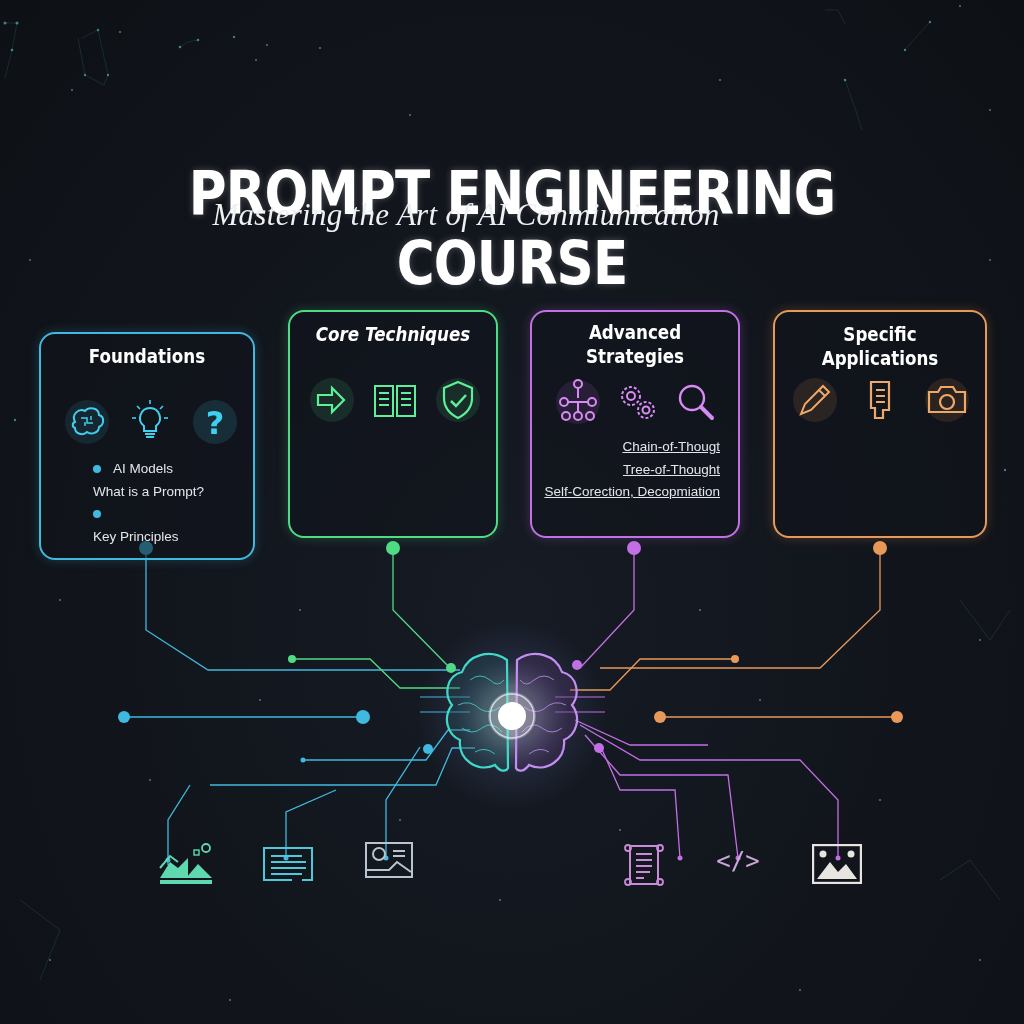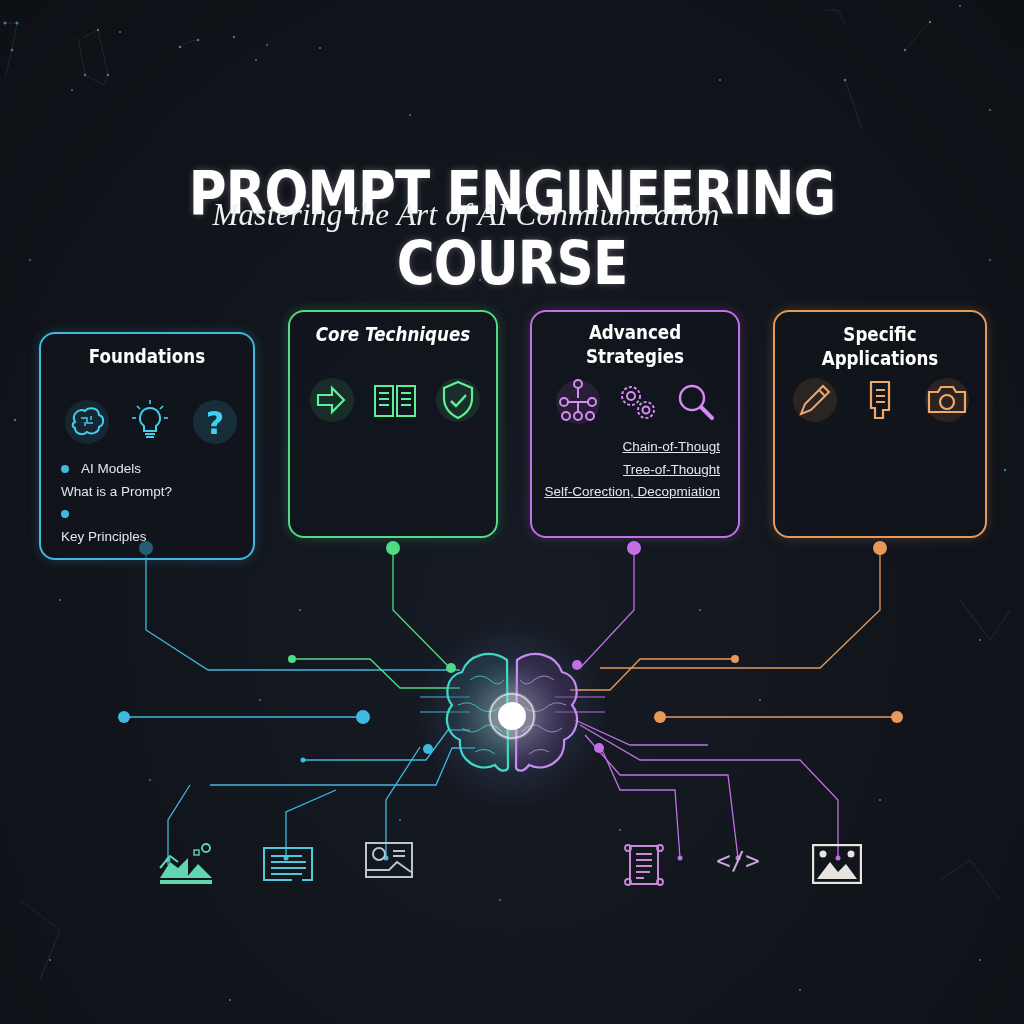--- a/index.html
+++ b/index.html
@@ -198,21 +198,21 @@
           <line x1="39" y1="10" x2="36" y2="13"></line>
           <line x1="8" y1="22" x2="12" y2="22"></line>
           <line x1="44" y1="22" x2="40" y2="22"></line>
         </g>
     </svg>
     <svg class="ic" style="left:148px;top:0;" viewBox="0 0 52 52">
       <circle cx="26" cy="26" r="22" fill="#3fb9e0" opacity="0.15"></circle>
       <text x="26" y="38" text-anchor="middle" font-family="DejaVu Sans, sans-serif" font-weight="bold" font-size="32" fill="#3fd0f0">?</text>
     </svg>
   </div>
-  <div class="items" style="left:20px;top:124px;">
+  <div class="items" style="left:52px;top:124px;">
     <div><span class="bullet" style="background:#3fb9e0;"></span><span>AI Models</span></div>
     <div>What is a Prompt?</div>
     <div><span class="bullet" style="background:#3fb9e0;"></span></div>
     <div>Key Principles</div>
   </div>
 </div>
 
 <div class="card" style="left:288px;width:210px;border-color:#4fdc84;box-shadow:0 0 12px rgba(79,220,132,0.25);font-style:italic;">
   <div class="card-title" style="top:10px;">Core Techniques</div>
   <div class="icons">

